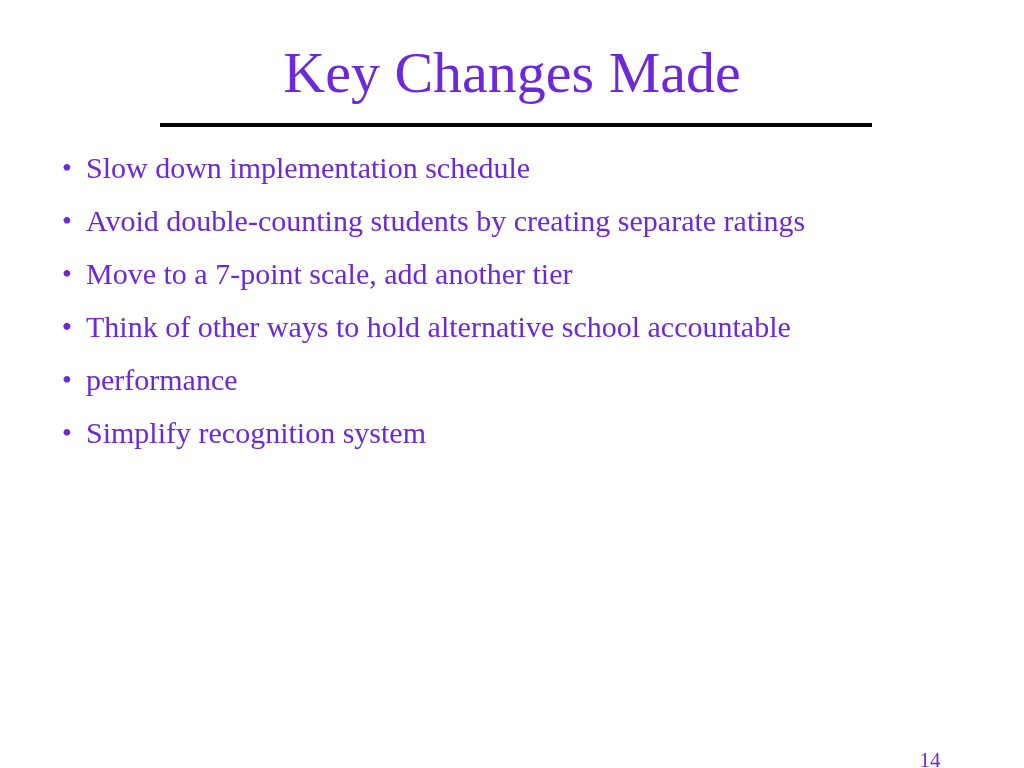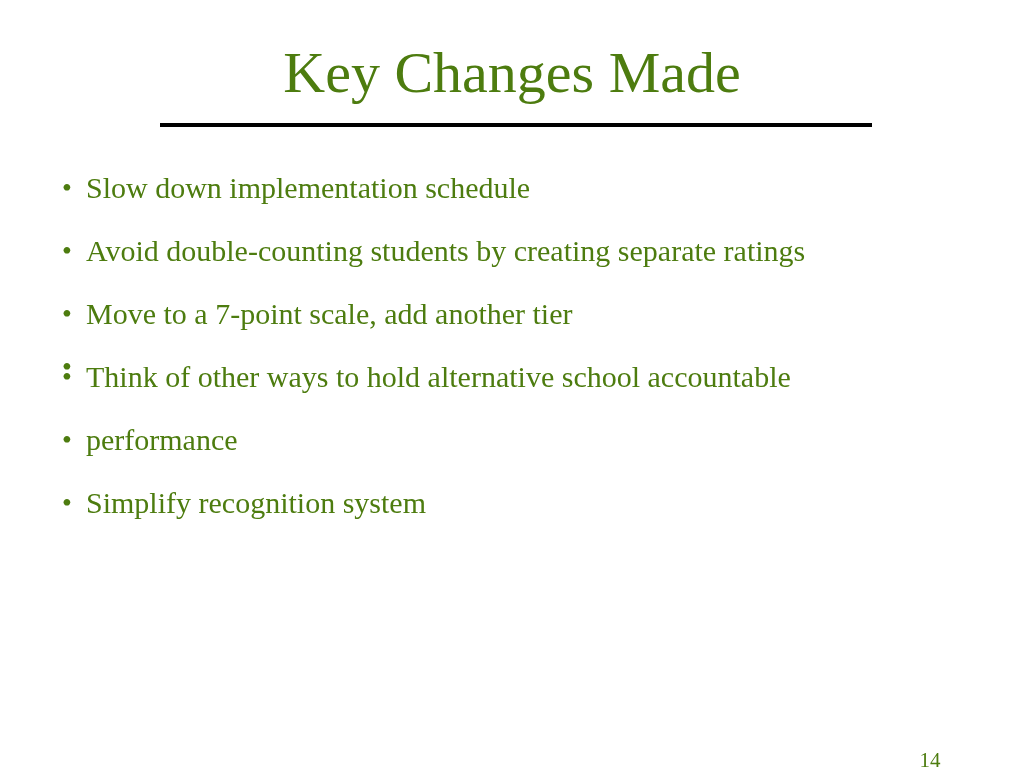--- a/index.html
+++ b/index.html
@@ -7,21 +7,21 @@
     padding: 0;
     background: #ffffff;
   }
   .slide {
     position: relative;
     width: 1024px;
     height: 768px;
     background: #ffffff;
     overflow: hidden;
     font-family: "Liberation Serif", "DejaVu Serif", serif;
-    color: #4d7c0f;
+    color: #6d28d9;
   }
   .slide-title {
     position: absolute;
     top: 38px;
     left: 0;
     width: 1024px;
     text-align: center;
     font-size: 58px;
     font-weight: normal;
     line-height: 1.2;
@@ -54,21 +54,20 @@
   .bullet-marker {
     position: absolute;
     left: 0;
     top: 0;
     line-height: 43px;
     font-size: 28px;
   }
   .bullet-line {
     line-height: 43px;
     white-space: nowrap;
-    margin-top: 20px;
   }
   .bullet-line sup {
     font-size: 60%;
     line-height: 0;
     vertical-align: super;
   }
   .page-number {
     position: absolute;
     left: 900px;
     top: 700px;

